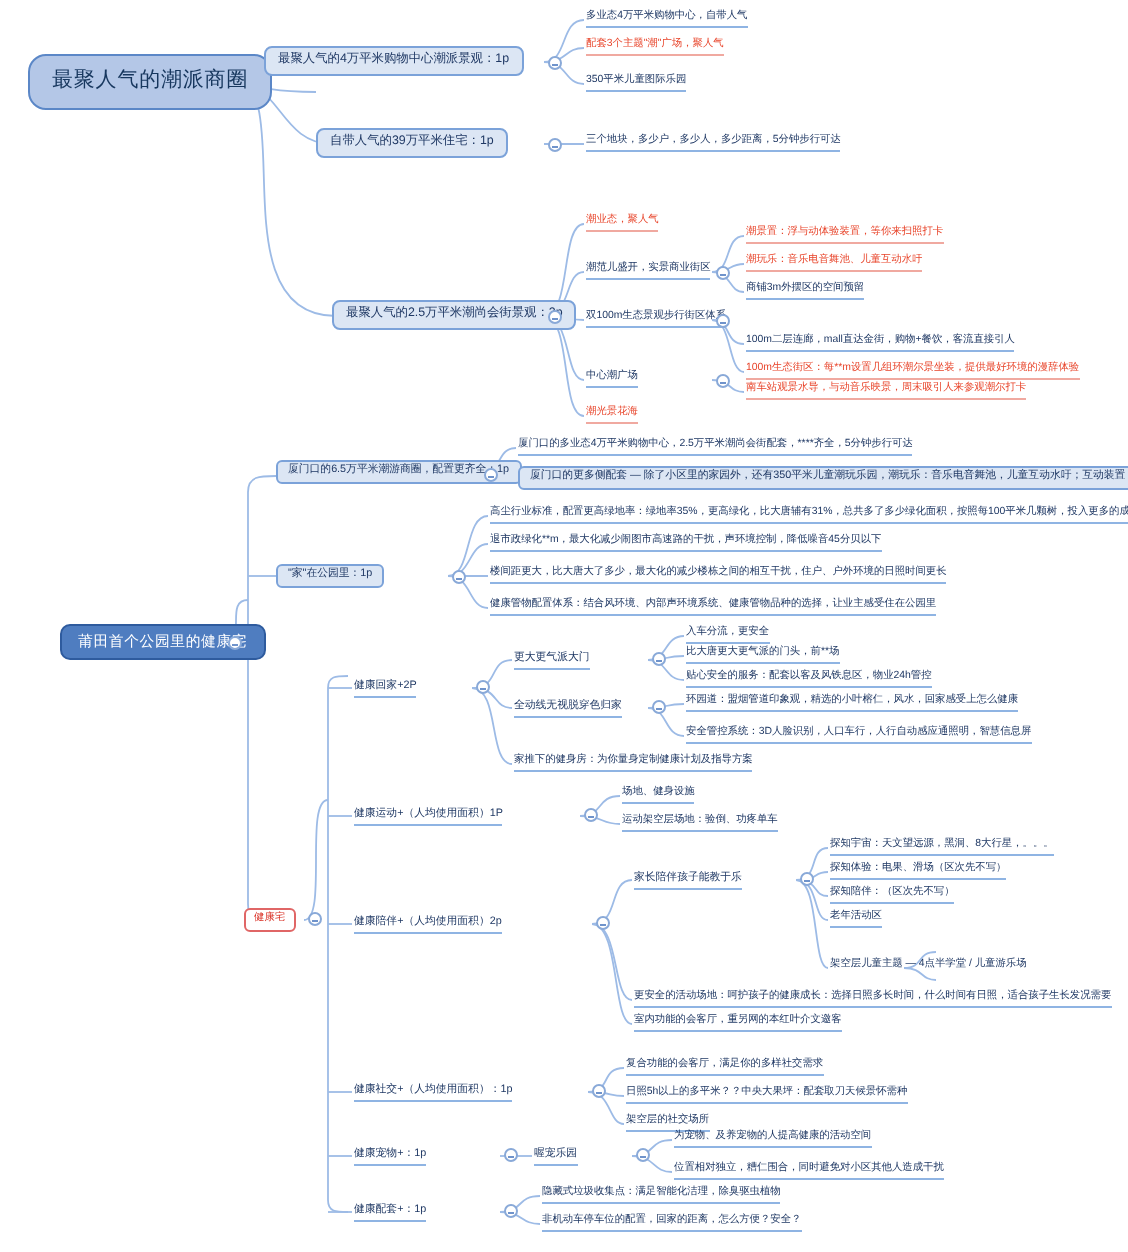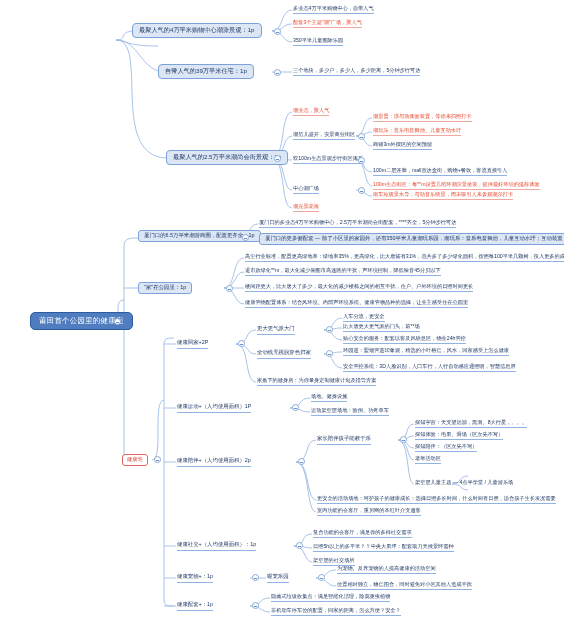--- a/index.html
+++ b/index.html
@@ -189,20 +189,21 @@
 
       <path d="M250,578 C260,578 258,578 266,578"></path>
       <path d="M316,578 C328,578 324,570 336,570"></path>
       <path d="M316,578 C328,578 326,586 336,586"></path>
 
       <path d="M250,606 C262,606 258,598 270,598"></path>
       <path d="M250,606 C262,606 260,612 270,612"></path>
     </g>
   </svg>
 
+  <div class="node root" style="left:14px;top:27px;">最聚人气的潮派商圈</div>
 
   <div class="node boxed" style="left:132px;top:23px;">最聚人气的4万平米购物中心潮派景观：1p</div>
   <div class="toggle" style="left:274px;top:28px;"></div>
   <div class="leaf" style="left:293px;top:6px;">多业态4万平米购物中心，自带人气</div>
   <div class="leaf red" style="left:293px;top:20px;">配套3个主题"潮"广场，聚人气</div>
   <div class="leaf" style="left:293px;top:38px;">350平米儿童图际乐园</div>
 
   <div class="node boxed" style="left:158px;top:64px;">自带人气的39万平米住宅：1p</div>
   <div class="toggle" style="left:274px;top:69px;"></div>
   <div class="leaf" style="left:293px;top:68px;">三个地块，多少户，多少人，多少距离，5分钟步行可达</div>

